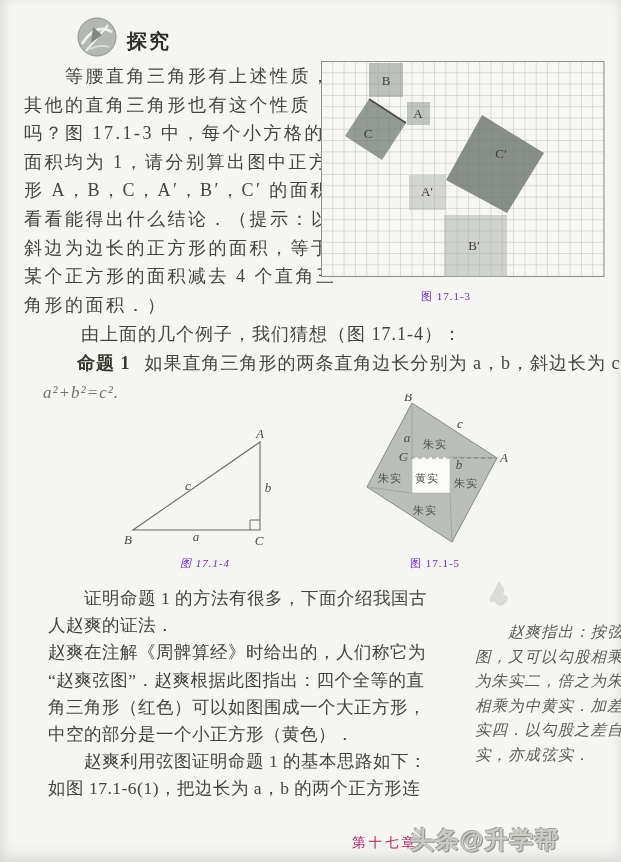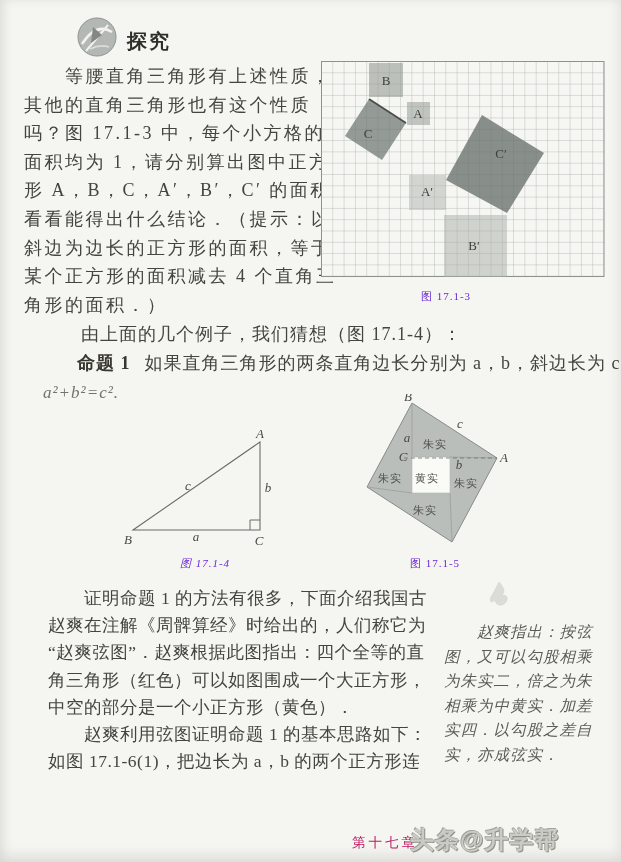--- a/index.html
+++ b/index.html
@@ -21,21 +21,21 @@
   .intro-block   { left:24px;  top:62px;  width:300px; font-size:18px; letter-spacing:2.5px; }
   .intro-block  .tline { height:28.6px; line-height:28.6px; }
   .conj-block    { left:43px;  top:320px; width:560px; font-size:18px; letter-spacing:1px; }
   .conj-block   .tline { height:29px; line-height:29px; }
   .prop-label    { font-weight:bold; color:#37372f; margin-right:14px; }
   .formula       { font-style:italic; color:#73736e; font-size:17px; }
   .proof-block   { left:48px;  top:585px; width:385px; font-size:17.5px; letter-spacing:0.5px; }
   .proof-block  .tline { height:27.2px; line-height:27.2px;font-family:Liberation Serif, serif; }
   .sidebar-block { left:444px; top:620px; width:162px; font-size:15.5px; font-style:italic;
                    color:#5c5c55; letter-spacing:1px; }
-  .sidebar-block .tline { height:24.6px; line-height:24.6px; }
+  .sidebar-block .tline { height:24.6px; line-height:24.6px;margin-left:31px; }
 
   .fig-caption { font-size:11px; color:#6d28d9; letter-spacing:1px; text-align:center; }
 
   
   .chapter { font-size:13.5px; color:#be185d; letter-spacing:3px; }
   .watermark {
     font-family:"Liberation Sans", sans-serif;
     font-size:24px; font-weight:bold; letter-spacing:1px;
     color:#cbcbc6;
     text-shadow: 1px 1px 0 #90908b, -1px -1px 0 #a5a5a0, 0 0 1px #8f8f8a;
@@ -145,20 +145,21 @@
       <text x="34" y="88" text-anchor="middle" class="svg-cn">朱实</text>
       <text x="71" y="88" text-anchor="middle" class="svg-cn">黄实</text>
       <text x="110" y="93" text-anchor="middle" class="svg-cn">朱实</text>
       <text x="69" y="120" text-anchor="middle" class="svg-cn">朱实</text>
     </svg>
   </div>
   <div class="abs fig-caption" style="left:385px; top:556px; width:100px;">图 17.1-5</div>
 
   <div class="abs proof-block">
     <div class="tline">　　证明命题 1 的方法有很多，下面介绍我国古</div>
+    <div class="tline">人赵爽的证法．</div>
     <div class="tline">赵爽在注解《周髀算经》时给出的，人们称它为</div>
     <div class="tline">“赵爽弦图”．赵爽根据此图指出：四个全等的直</div>
     <div class="tline">角三角形（红色）可以如图围成一个大正方形，</div>
     <div class="tline">中空的部分是一个小正方形（黄色）．</div>
     <div class="tline">　　赵爽利用弦图证明命题 1 的基本思路如下：</div>
     <div class="tline">如图 17.1-6(1)，把边长为 a，b 的两个正方形连</div>
   </div>
 
   <div class="abs" style="left:486px; top:580px; width:26px; height:30px; opacity:.55;">
     <svg width="26" height="30" viewBox="0 0 26 30">

